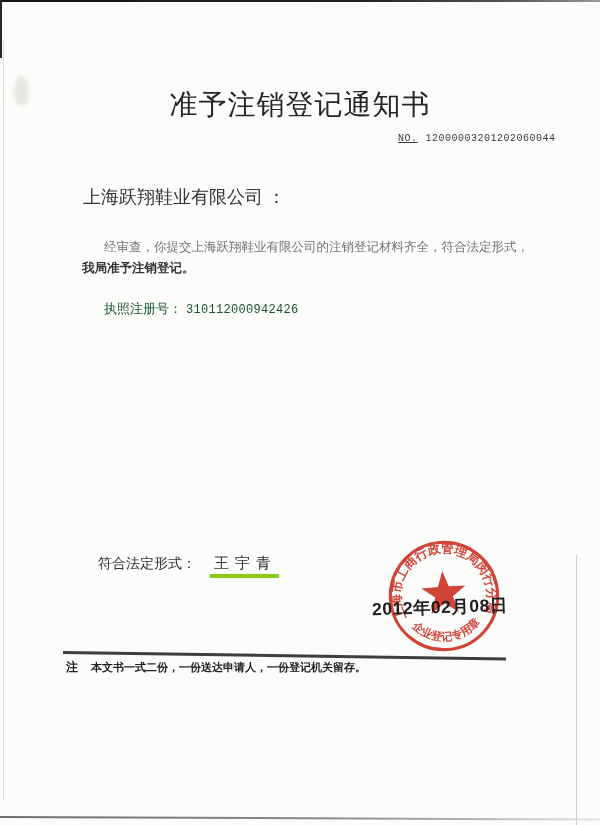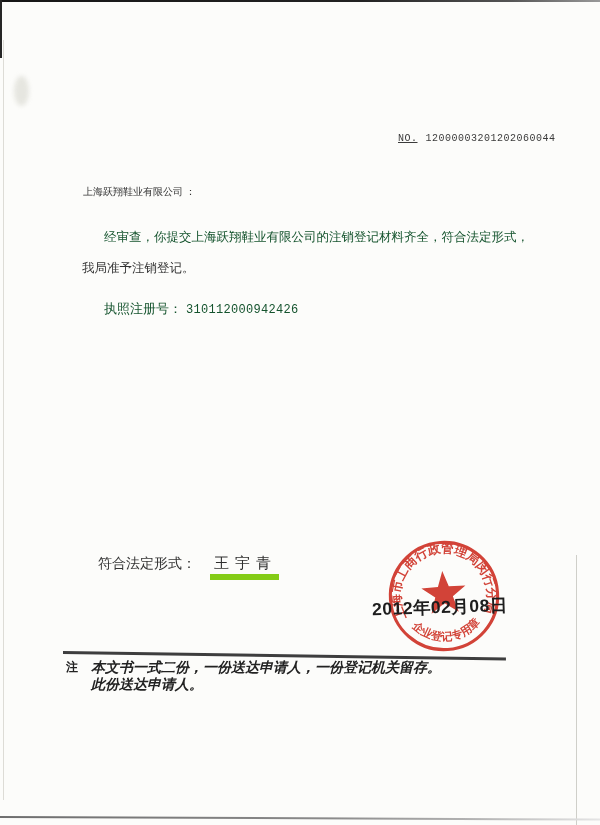--- a/index.html
+++ b/index.html
@@ -23,60 +23,61 @@
     border-radius:50%;filter:blur(1.5px);}
 
   
   .doc-title{position:absolute;top:86px;left:0;width:100%;text-align:center;
     font-size:28px;letter-spacing:1px;color:#262626;}
   .doc-no{position:absolute;top:133px;left:398px;font-family:"Liberation Mono", monospace;
     font-size:10px;letter-spacing:0.5px;color:#3b3b3b;}
   .doc-no .no-label{margin-right:8px;text-decoration:underline;}
 
   
-  .addressee{position:absolute;top:185px;left:83px;font-size:10px;color:#333;}
-  .para-line1{position:absolute;top:229px;left:104px;font-size:12.5px;color:#14532d;white-space:nowrap;}
-  .para-line2{position:absolute;top:260px;left:82px;font-size:12.5px;color:#333;}
+  .addressee{position:absolute;top:185px;left:83px;font-size:18px;color:#333;}
+  .para-line1{position:absolute;top:239px;left:104px;font-size:12.5px;color:#737373;white-space:nowrap;}
+  .para-line2{position:absolute;top:260px;left:82px;font-size:12.5px;color:#333;font-weight:bold;}
   .license-line{position:absolute;top:300px;left:104px;font-size:13px;color:#14532d;}
   .license-line .license-no{font-family:"Liberation Mono", monospace;font-size:12px;letter-spacing:0.3px;margin-left:4px;}
 
   
   .registrar-row{position:absolute;top:554px;left:98px;font-size:14px;color:#333;}
   .registrar-name{display:inline-block;margin-left:14px;font-size:15px;letter-spacing:6px;
-    border-bottom:6px solid #84cc16;padding:0 2px 1px 4px;color:#2e2e2e;}
+    border-bottom:4px solid #84cc16;padding:0 2px 1px 4px;color:#2e2e2e;}
 
   
   .seal{position:absolute;left:386px;top:538px;width:116px;height:116px;
     transform:rotate(-4deg);opacity:0.95;z-index:3;}
   .seal text{font-family:"Liberation Sans", sans-serif;font-weight:bold;}
   .date-stamp{position:absolute;left:372px;top:595px;z-index:5;
     font-family:"Liberation Sans", sans-serif;font-weight:700;font-size:17.5px;
     color:#1d1d1d;letter-spacing:0.5px;transform:rotate(-1.8deg);white-space:nowrap;}
 
   
   .rule{position:absolute;left:63px;top:651px;width:443px;height:3px;background:#3e3e3e;
     transform:rotate(0.85deg);transform-origin:left center;}
   .footnote{position:absolute;left:66px;top:659px;display:flex;gap:13px;
     font-family:"Liberation Sans", sans-serif;font-weight:700;color:#222;}
   .footnote .note-label{font-size:12px;line-height:17px;}
-  .footnote .note-lines{font-size:14px;line-height:17px;font-style:italic;}
+  .footnote .note-lines{font-size:11px;line-height:17px;}
 </style>
 </head>
 <body>
 
 <div class="page">
 
   <div class="edge-top"></div>
   <div class="edge-left-dark"></div>
   <div class="edge-left-faint"></div>
   <div class="edge-right-faint"></div>
   <div class="edge-bottom"></div>
   <div class="smudge-a"></div>
   <div class="smudge-b"></div>
 
+  <div class="doc-title">准予注销登记通知书</div>
   <div class="doc-no">
     <span class="no-label">NO.</span><span>12000003201202060044</span>
   </div>
 
   <div class="addressee">上海跃翔鞋业有限公司 ：</div>
   <div class="para-line1">经审查，你提交上海跃翔鞋业有限公司的注销登记材料齐全，符合法定形式，</div>
   <div class="para-line2">我局准予注销登记。</div>
   <div class="license-line">
     <span>执照注册号：</span><span class="license-no">310112000942426</span>
   </div>
@@ -100,17 +101,16 @@
     </text>
   </svg>
 
   <div class="date-stamp">2012年02月08日</div>
 
   <div class="rule"></div>
   <div class="footnote">
     <div class="note-label">注</div>
     <div class="note-lines">
       <div>本文书一式二份，一份送达申请人，一份登记机关留存。</div>
-      <div>此份送达申请人。</div>
     </div>
   </div>
 
 </div>
 
 </body></html>

